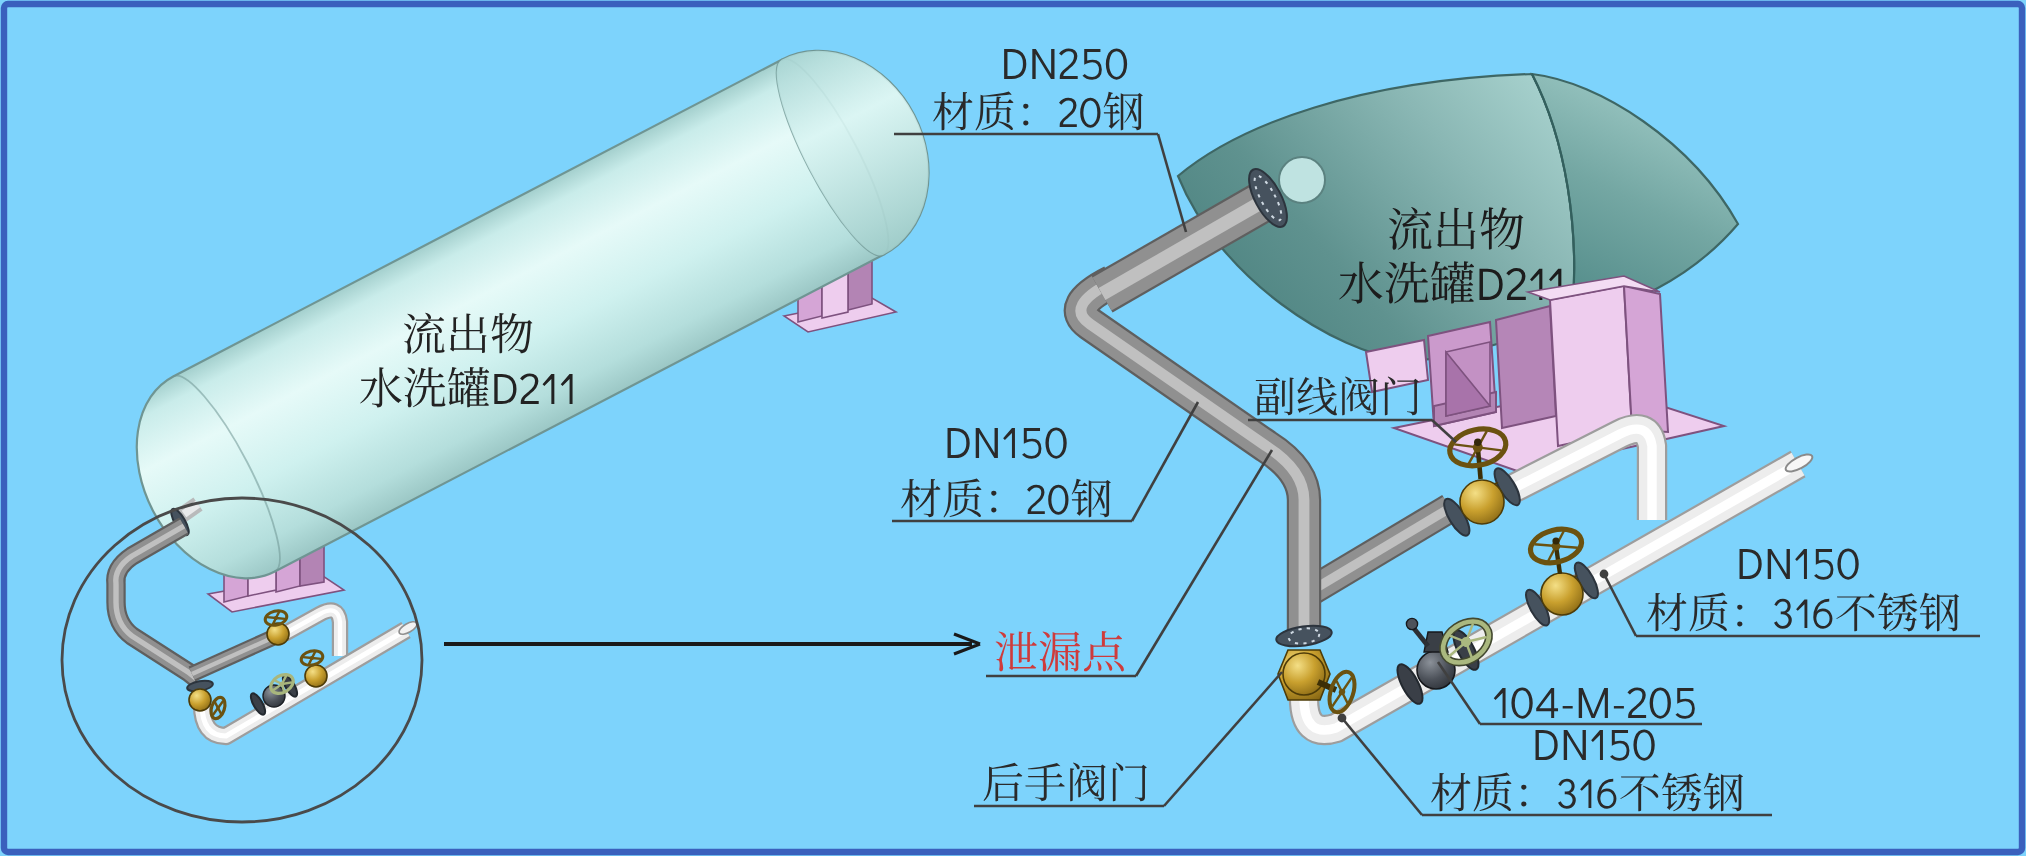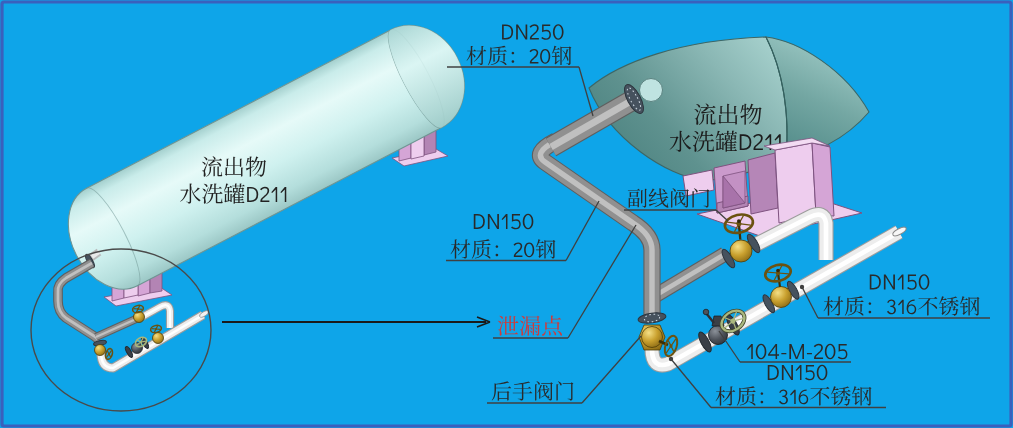--- a/index.html
+++ b/index.html
@@ -1,16 +1,16 @@
 <!DOCTYPE html>
 <html><head>
 <meta charset="utf-8">
 <style>
 html,body{margin:0;padding:0;background:#ffffff;}
-.stage{position:relative;width:1013px;height:428px;background:#0ea5e9;overflow:hidden;
+.stage{position:relative;width:1013px;height:428px;background:#7dd3fc;overflow:hidden;
        font-family:Liberation Mono, monospace;}
 svg{display:block;}
 </style>
 </head>
 <body>
 
 <div class="stage">
 <svg width="1013" height="428" viewBox="0 0 1013 428">
 <defs>
         <linearGradient id="tankL" gradientUnits="userSpaceOnUse" x1="0" y1="-55" x2="0" y2="55">

